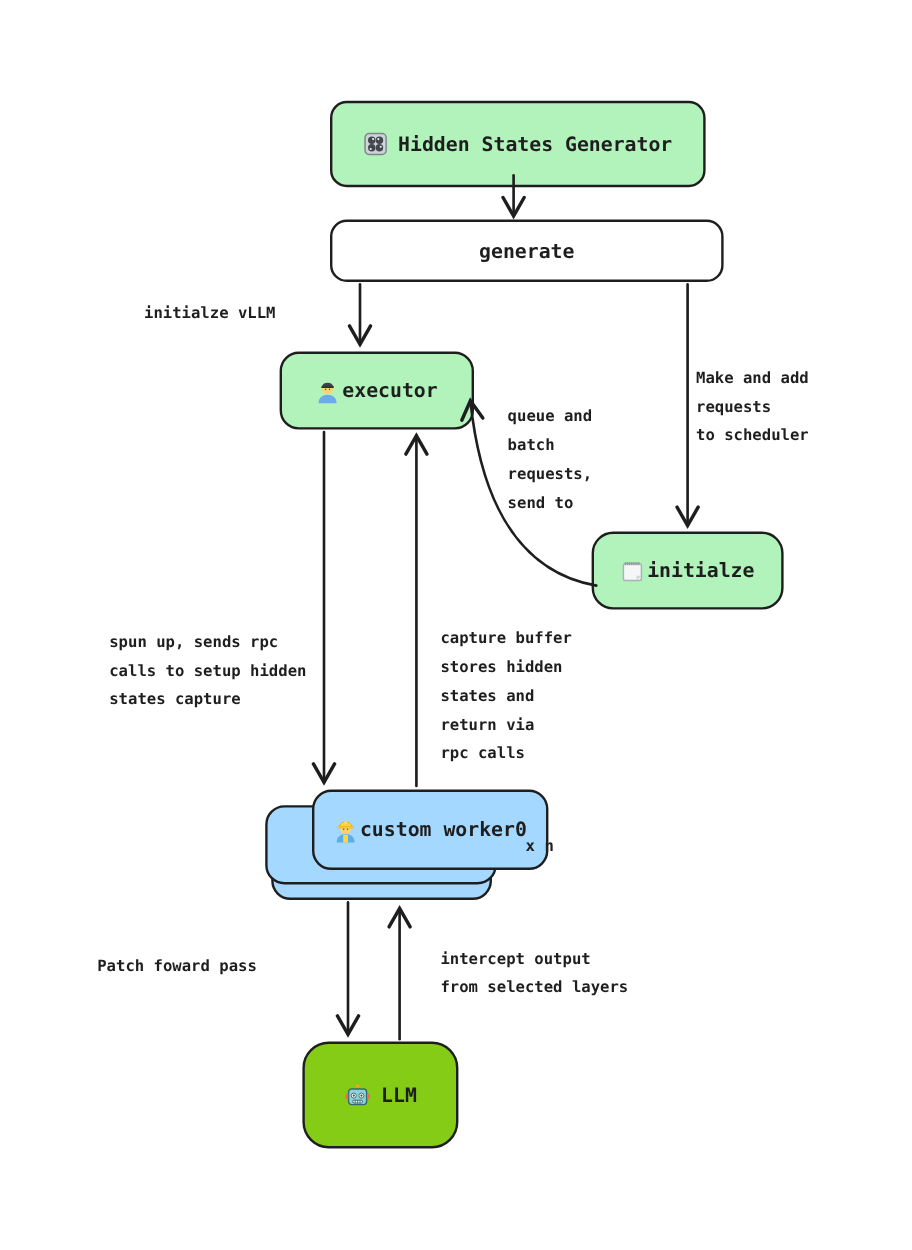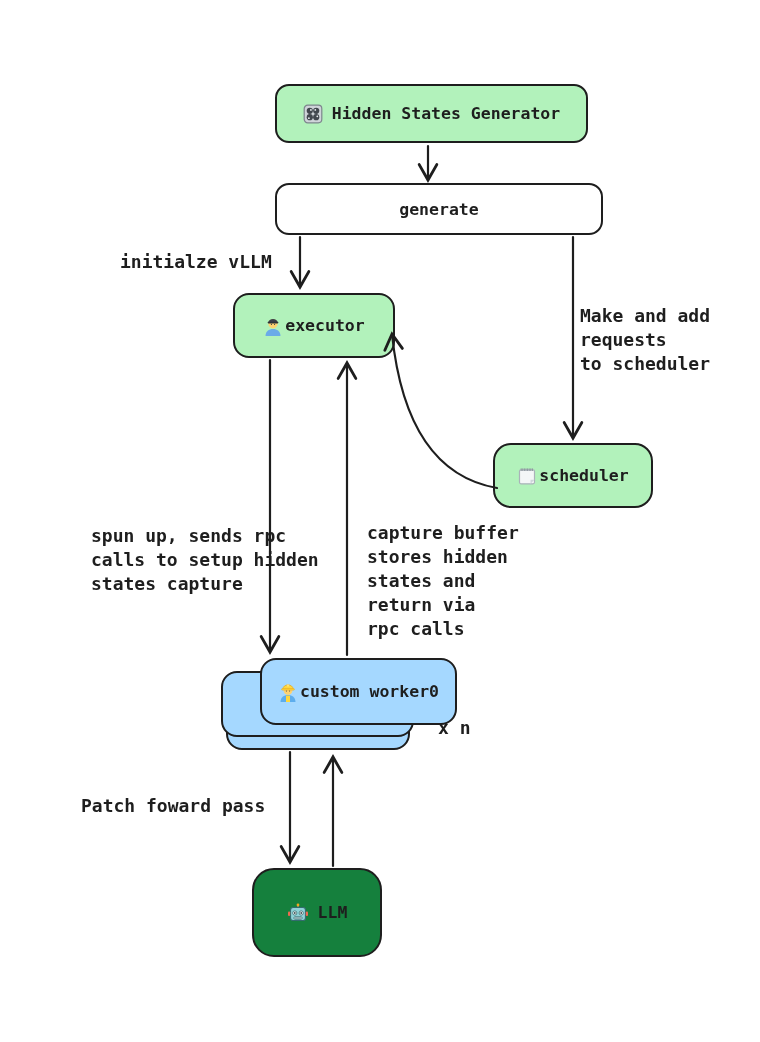--- a/index.html
+++ b/index.html
@@ -11,47 +11,47 @@
     position:absolute;display:flex;align-items:center;justify-content:center;
     border:2.5px solid #1e1e1e;box-sizing:border-box;
     font-size:16.5px;font-weight:600;letter-spacing:0;
     background:#fff;
   }
   .node .icon{display:inline-flex;align-items:center;line-height:0;}
   .gap-wide .icon{margin-right:9px;}
   .gap-tight .icon{margin-right:2px;}
   .green{background:#b2f2bb;}
   .blue{background:#a5d8ff;}
-  .yellow{background:#15803d;}
+  .yellow{background:#84cc16;}
   .white{background:#ffffff;}
   .stack-layer{
     position:absolute;border:2.5px solid #1e1e1e;box-sizing:border-box;
     background:#a5d8ff;border-radius:16px;
   }
   .edges{position:absolute;left:0;top:0;z-index:5;pointer-events:none;}
   .edge-label{
     position:absolute;z-index:6;white-space:pre-line;
-    font-size:18px;font-weight:600;line-height:24px;color:#1e1e1e;
+    font-size:13px;font-weight:600;line-height:24px;color:#1e1e1e;
   }
-  #node-generator{left:275px;top:84px;width:313px;height:59px;border-radius:14px;z-index:3;}
+  #node-generator{left:275px;top:84px;width:313px;height:72px;border-radius:14px;z-index:3;}
   #node-generate{left:275px;top:183px;width:328px;height:52px;border-radius:14px;z-index:3;text-align:center;}
   #node-executor{left:233px;top:293px;width:162px;height:65px;border-radius:16px;z-index:3;}
   #node-scheduler{left:493px;top:443px;width:160px;height:65px;border-radius:18px;z-index:3;}
   #node-worker{left:220px;top:658px;width:197px;height:67px;border-radius:16px;z-index:3;margin-left:40px;}
   #node-llm{left:252px;top:868px;width:130px;height:89px;border-radius:22px;z-index:3;}
   #worker-mid{left:221px;top:671px;width:193px;height:66px;z-index:2;}
   #worker-back{left:226px;top:684px;width:184px;height:66px;z-index:1;}
   #lbl-initialize{left:120px;top:250px;}
   #lbl-make{left:580px;top:304px;}
   #lbl-queue{left:423px;top:336px;}
   #lbl-spun{left:48px;top:524px;margin-left:43px;}
   #lbl-capture{left:367px;top:521px;}
   #lbl-patch{left:81px;top:794px;}
   #lbl-intercept{left:367px;top:788px;}
-  #lbl-multiplier{left:438px;top:716px;}
+  #lbl-multiplier{left:438px;top:694px;}
 </style>
 </head>
 <body>
 
 <div class="canvas">
 
   <div class="stack-layer" id="worker-back"></div>
   <div class="stack-layer" id="worker-mid"></div>
 
   <div class="node green gap-wide" id="node-generator">
@@ -94,21 +94,21 @@
   </div>
 
   <div class="node green gap-tight" id="node-scheduler">
     <span class="icon">
       <svg width="20" height="20" viewBox="0 0 20 20">
         <rect x="2.5" y="3.8" width="15" height="14" rx="1.5" fill="#f4f6f7" stroke="#aab2b9" stroke-width="1.2"></rect>
         <path d="M13.5,17.8 L17.5,13.8 L13.5,13.8 z" fill="#cfd6db"></path>
         <path d="M4.2,2.4 V5 M5.8,2.4 V5 M7.4,2.4 V5 M9,2.4 V5 M10.6,2.4 V5 M12.2,2.4 V5 M13.8,2.4 V5 M15.4,2.4 V5" stroke="#8d969e" stroke-width="1"></path>
       </svg>
     </span>
-    <span>scheduler</span>
+    <span>initialze</span>
   </div>
 
   <div class="node blue gap-tight" id="node-worker">
     <span class="icon">
       <svg width="20" height="22" viewBox="0 0 20 22">
         <path d="M2.5,21 c0,-4.5 3.4,-7 7.5,-7 c4.1,0 7.5,2.5 7.5,7 z" fill="#5dadec"></path>
         <path d="M8,14.6 h4 v6.4 h-4 z" fill="#ffd83d"></path>
         <circle cx="10" cy="9.5" r="4.4" fill="#fdd271"></circle>
         <path d="M4.9,8.1 a5.1,4.2 0 0 1 10.2,0 z" fill="#ffd83d" stroke="#e8ab23" stroke-width="0.8"></path>
         <rect x="3.6" y="7.6" width="12.8" height="1.5" rx="0.75" fill="#ffd83d" stroke="#e8ab23" stroke-width="0.6"></rect>
@@ -154,24 +154,30 @@
       <path d="M497,488 C440,478 402,430 392,334" marker-end="url(#ah)"></path>
       <line x1="290" y1="752" x2="290" y2="862" marker-end="url(#ah)"></line>
       <line x1="333" y1="866" x2="333" y2="757" marker-end="url(#ah)"></line>
     </g>
   </svg>
 
   <div class="edge-label" id="lbl-initialize">initialze vLLM</div>
   <div class="edge-label" id="lbl-make">Make and add
 requests
 to scheduler</div>
+  <div class="edge-label" id="lbl-queue">queue and
+batch
+requests,
+send to</div>
   <div class="edge-label" id="lbl-spun">spun up, sends rpc
 calls to setup hidden
 states capture</div>
   <div class="edge-label" id="lbl-patch">Patch foward pass</div>
   <div class="edge-label" id="lbl-capture">capture buffer
 stores hidden
 states and
 return via
 rpc calls</div>
+  <div class="edge-label" id="lbl-intercept">intercept output
+from selected layers</div>
   <div class="edge-label" id="lbl-multiplier">x n</div>
 
 </div>
 
 </body></html>

